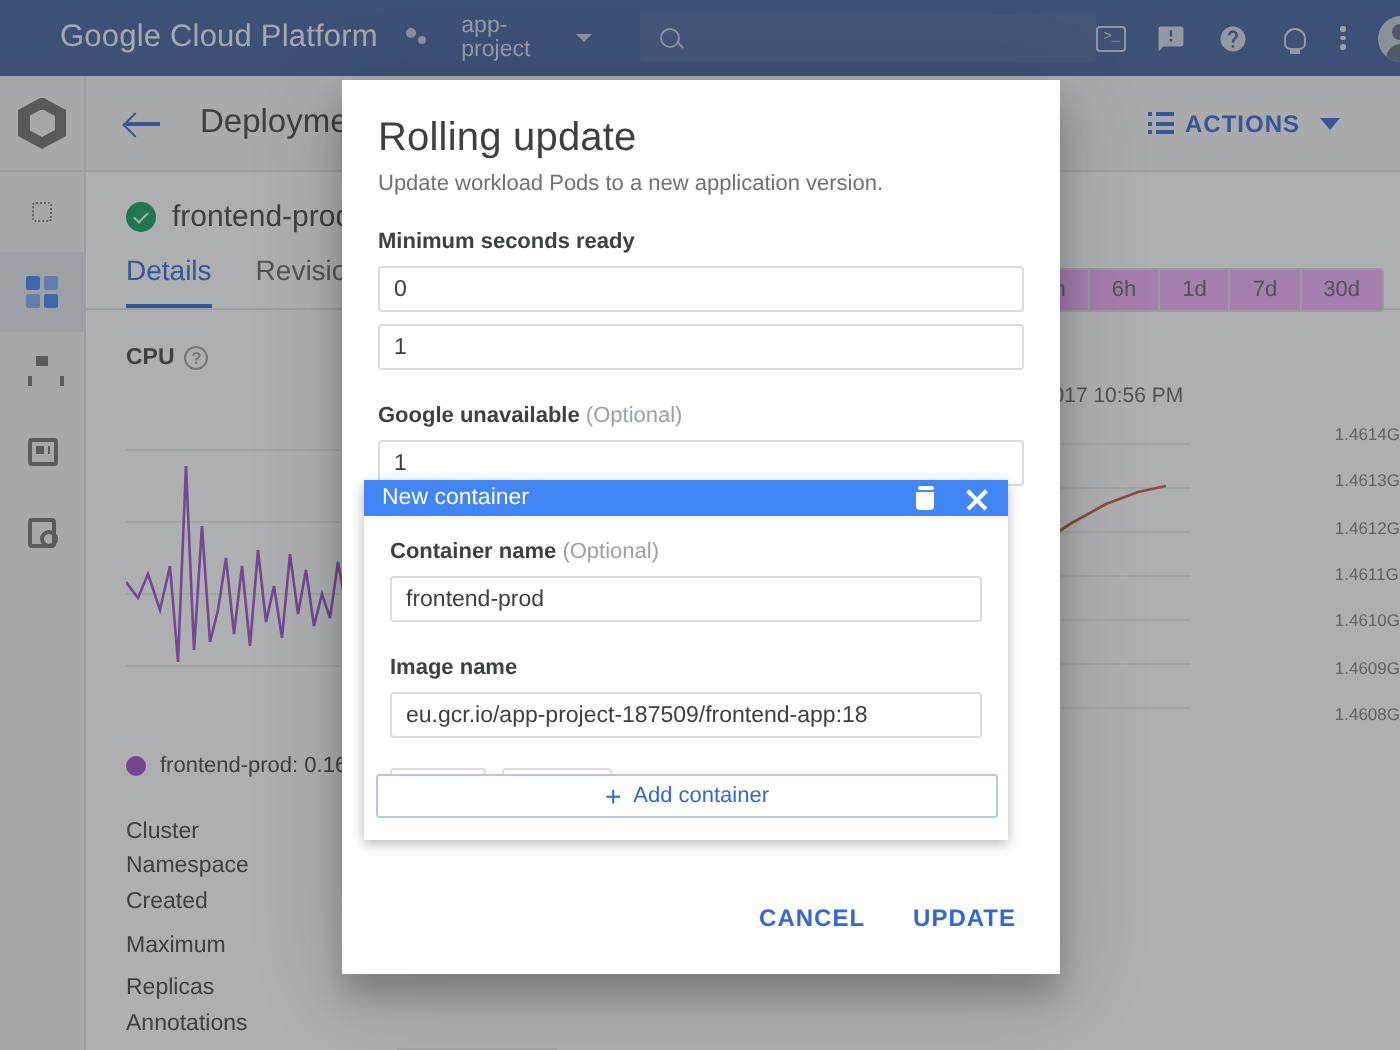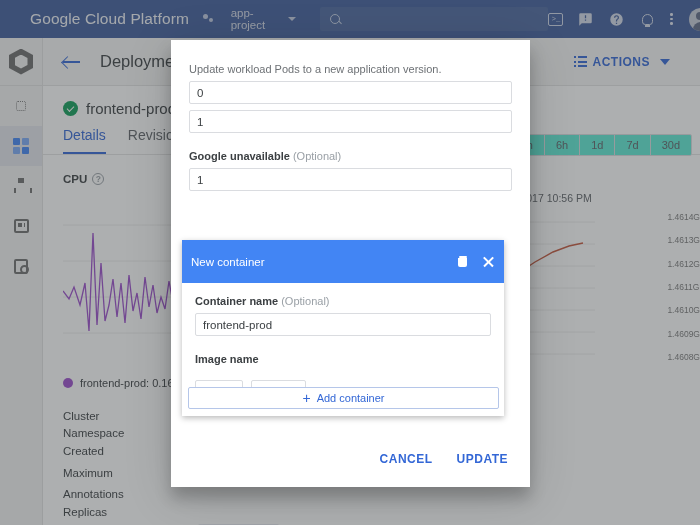--- a/index.html
+++ b/index.html
@@ -108,21 +108,21 @@
   .check-green:after{content:"";position:absolute;width:6px;height:3px;border-left:1.6px solid #fff;
     border-bottom:1.6px solid #fff;transform:rotate(-45deg);left:4px;top:4.5px;}
   .wl-name span { font-size:15px; color:#3c4043; }
   .tabs { display:flex; gap:22px; padding:10px 0 0 20px; border-bottom:1px solid #e4e4e4;
     margin-right:0; }
   .tab { font-size:14px; color:#5f6368; padding-bottom:9px; cursor:pointer; }
   .tab.active { color:#3367d6; border-bottom:2.5px solid #3367d6; }
   .timerange { position:absolute; right:8px; top:48px; display:flex;
     border:1px solid #dadce0; border-radius:2px; overflow:hidden; }
   .tr-btn { font-size:11px; color:#5f6368; padding:4px 11px; border-right:1px solid #dadce0;
-    background:#5eead4; cursor:pointer;}
+    background:#f0abfc; cursor:pointer;}
   .tr-btn:last-child{border-right:0;}
 
   .charts { display:flex; padding:18px 0 0 0; }
   .chart-col { position:relative; }
   .chart-col.left { width:330px; padding-left:20px; }
   .chart-col.right { flex:1; }
   .chart-title { font-size:11.5px; font-weight:700; color:#3c4043; display:flex;
     align-items:center; gap:5px; }
   .qmark { width:12px;height:12px;border-radius:50%;border:1.3px solid #9aa0a6;color:#9aa0a6;
     font-size:8.5px; display:flex;align-items:center;justify-content:center; cursor:pointer;}
@@ -152,21 +152,21 @@
   .dlg-sub { font-size:11px; color:#6d7175; margin-top:5px; }
   .field-label { font-size:11px; font-weight:700; color:#3c4043; margin-top:17px; }
   .field-label .opt { font-weight:400; color:#9aa0a6; }
   .txtinput { width:100%; height:23px; border:1px solid #dadce0; border-radius:2px;
     margin-top:6px; font-size:11.5px; color:#3c4043; padding:0 7px;
     font-family:"Liberation Sans", sans-serif; background:#fff; }
 
   
   .ccard { position:absolute; left:11px; top:200px; width:322px; background:#fff;
     box-shadow:0 2px 6px rgba(0,0,0,.28); }
-  .ccard-head { background:#4285f4; height:43px; display:flex; align-items:center;
+  .ccard-head { background:#4285f4; height:18px; display:flex; align-items:center;
     padding:0 9px; }
   .ccard-title { color:#fff; font-size:11.5px; flex:1; }
   .trash { width:11px;height:12px;position:relative;cursor:pointer;margin-right:14px;}
   .trash:before{content:"";position:absolute;top:0;left:1.5px;width:8px;height:2px;background:#fff;
     border-radius:1px;}
   .trash:after{content:"";position:absolute;top:2.5px;left:1px;width:9px;height:9px;background:#fff;
     border-radius:0 0 2px 2px;}
   .xclose { width:13px;height:13px;position:relative;cursor:pointer;}
   .xclose:before,.xclose:after{content:"";position:absolute;left:0;top:6px;width:13px;height:1.7px;
     background:#fff;}
@@ -355,41 +355,45 @@
       </div>
       <div class="prow">
         <span class="k">Created</span>
         <span class="v"></span>
       </div>
       <div class="prow" style="height:26px">
         <span class="k">Maximum</span>
         <span class="v"></span>
       </div>
       <div class="prow">
+        <span class="k">Replicas</span>
+        <span class="v"></span>
+      </div>
+      <div class="prow">
         <span class="k">Annotations</span>
-        <span class="v"></span>
-      </div>
-      <div class="prow">
-        <span class="k">Replicas</span>
         <span class="v"></span>
       </div>
       <div class="prow" style="height:21px">
         <span class="k">Label selector</span>
         <span class="chip">app = frontend</span>
       </div>
 
     </div>
   </div>
 
   <div class="scrim"></div>
 
   <div class="dialog">
     <div class="dlg-body">
+      <div class="dlg-h1">Rolling update</div>
       <div class="dlg-sub">Update workload Pods to a new application version.</div>
 
+      <div class="field-label">
+        <span>Minimum seconds ready</span>
+      </div>
       <input class="txtinput" type="text" value="0" style="">
 
       <input class="txtinput" type="text" value="1" style="">
 
       <div class="field-label">
         <span>Google unavailable</span>
         <span class="opt">(Optional)</span>
       </div>
       <input class="txtinput" type="text" value="1" style="">
     </div>
@@ -403,20 +407,21 @@
       <div class="ccard-body">
         <div class="field-label">
           <span>Container name</span>
           <span class="opt">(Optional)</span>
         </div>
         <input class="txtinput" type="text" value="frontend-prod" style="">
 
         <div class="field-label">
           <span>Image name</span>
         </div>
+        <input class="txtinput" type="text" value="eu.gcr.io/app-project-187509/frontend-app:18" style="">
 
         <div class="btn-row">
           <button class="sbtn">Done</button>
           <button class="sbtn">Cancel</button>
         </div>
       </div>
     </div>
 
     <div class="addbtn">
       <span class="plus">+</span>

